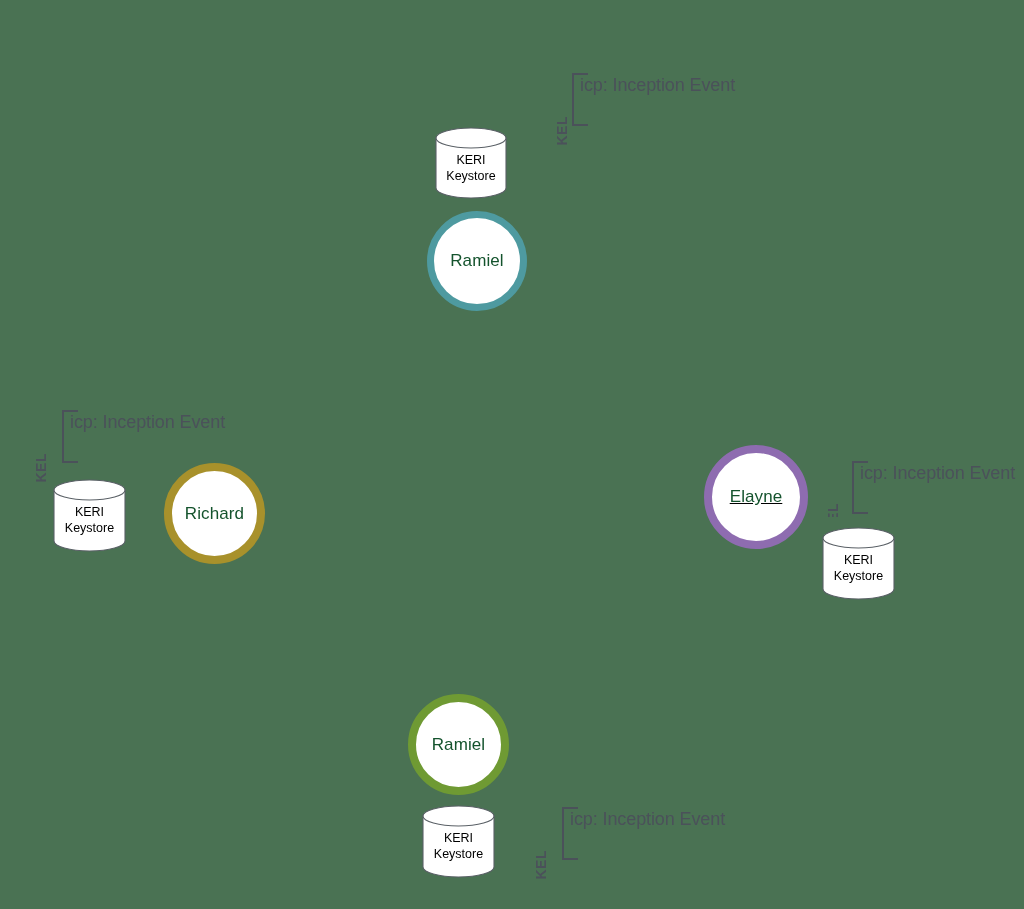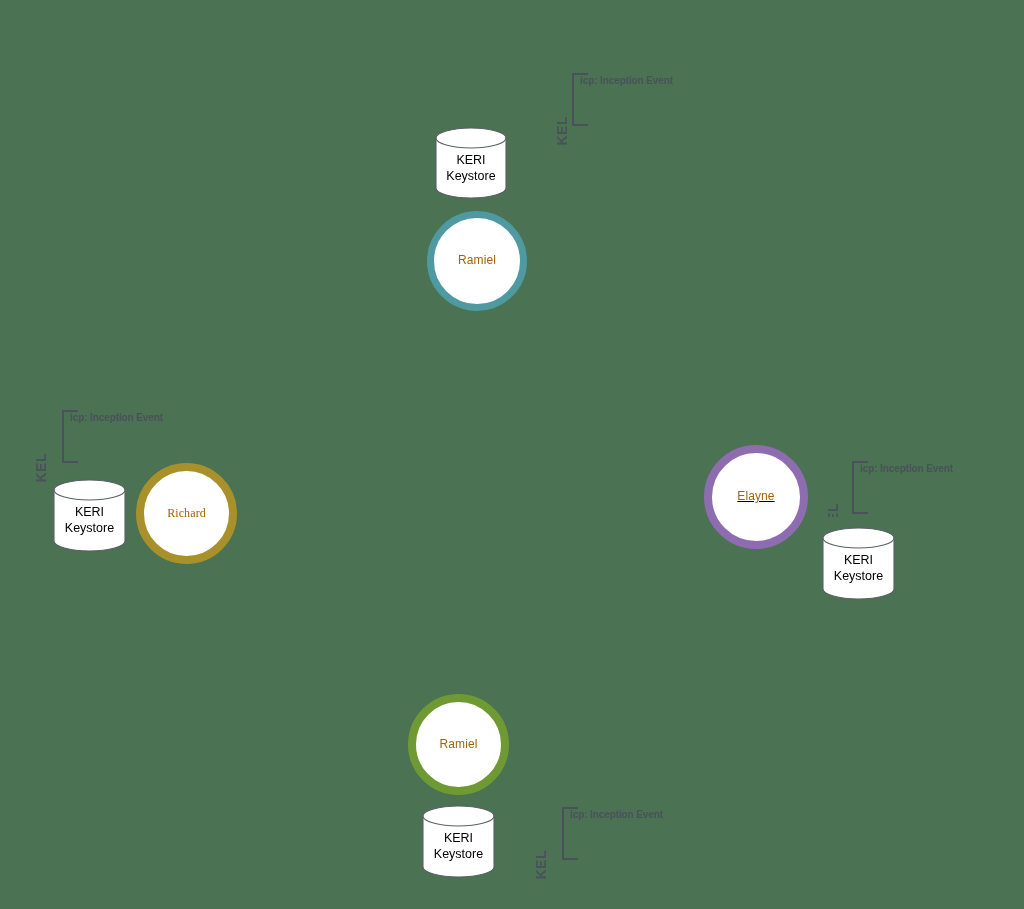--- a/index.html
+++ b/index.html
@@ -24,22 +24,22 @@
     position: absolute;
     box-sizing: border-box;
     border-radius: 50%;
     background: #ffffff;
     border-style: solid;
     display: flex;
     align-items: center;
     justify-content: center;
   }
   .identity-label {
-    font-size: 12px;
-    color: #a16207;
+    font-size: 17px;
+    color: #14532d;
     text-align: center;
     line-height: 1.15;
     letter-spacing: 0.1px;
     pointer-events: none;
   }
 
   
   .keystore {
     position: absolute;
     box-sizing: border-box;
@@ -81,22 +81,22 @@
     position: absolute;
     box-sizing: border-box;
     border-left: 2px solid #4b515a;
     border-top: 2px solid #4b515a;
     border-bottom: 2px solid #4b515a;
     width: 16px;
   }
   .kel-event {
     position: absolute;
     white-space: nowrap;
-    font-size: 10px;
-    font-weight: bold;
+    font-size: 18px;
+    font-weight: normal;
     color: #4b515a;
     letter-spacing: -0.1px;
   }
   .kel-clip {
     overflow: hidden;
   }
 </style>
 </head>
 <body>
 
@@ -133,21 +133,21 @@
     <svg width="73" height="73" viewBox="0 0 73 73">
       <path d="M1,11 L1,62 A35.5,10 0 0 0 72,62 L72,11 Z" fill="#ffffff" stroke="#5a6066" stroke-width="1.1"></path>
       <ellipse cx="36.5" cy="11" rx="35.5" ry="10" fill="#ffffff" stroke="#5a6066" stroke-width="1.1"></ellipse>
     </svg>
     <div class="keystore-label" style="top:25px;">
       <span>KERI</span><br>
       <span>Keystore</span>
     </div>
   </div>
 
-  <div class="identity" style="left:136px; top:463px; width:101px; height:101px; border-width:8px; border-color:#a8912b;font-family:Liberation Serif, serif;">
+  <div class="identity" style="left:164px; top:463px; width:101px; height:101px; border-width:8px; border-color:#a8912b;">
     <span class="identity-label">Richard</span>
   </div>
 
   <div class="identity" style="left:704px; top:445px; width:104px; height:104px; border-width:8px; border-color:#8e6cb0;text-decoration:underline;">
     <span class="identity-label">Elayne</span>
   </div>
 
   <div class="kel-group kel-clip" style="left:822px; top:455px; width:202px; height:62px;">
     <div class="kel-title" style="left:3px; top:48px;">KEL</div>
     <div class="kel-bracket" style="left:30px; top:6px; height:53px;"></div>

